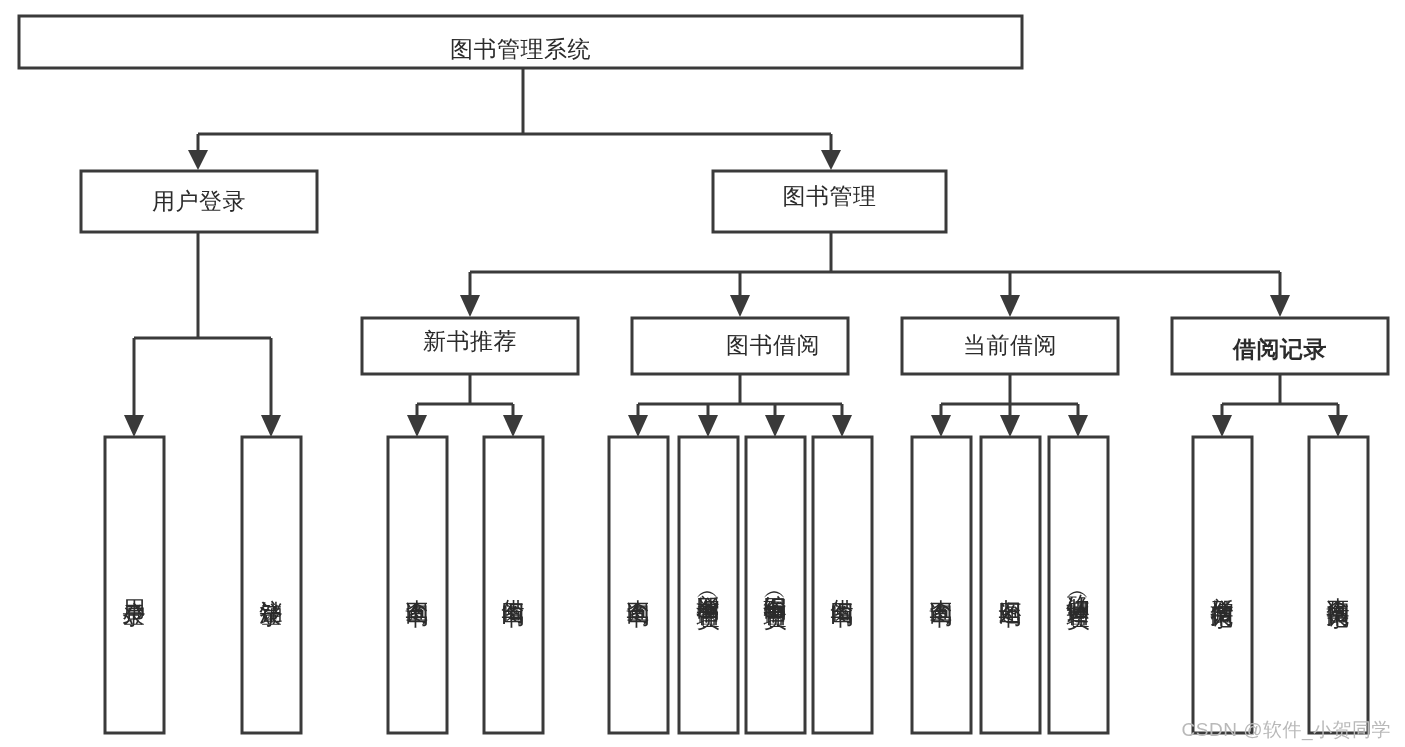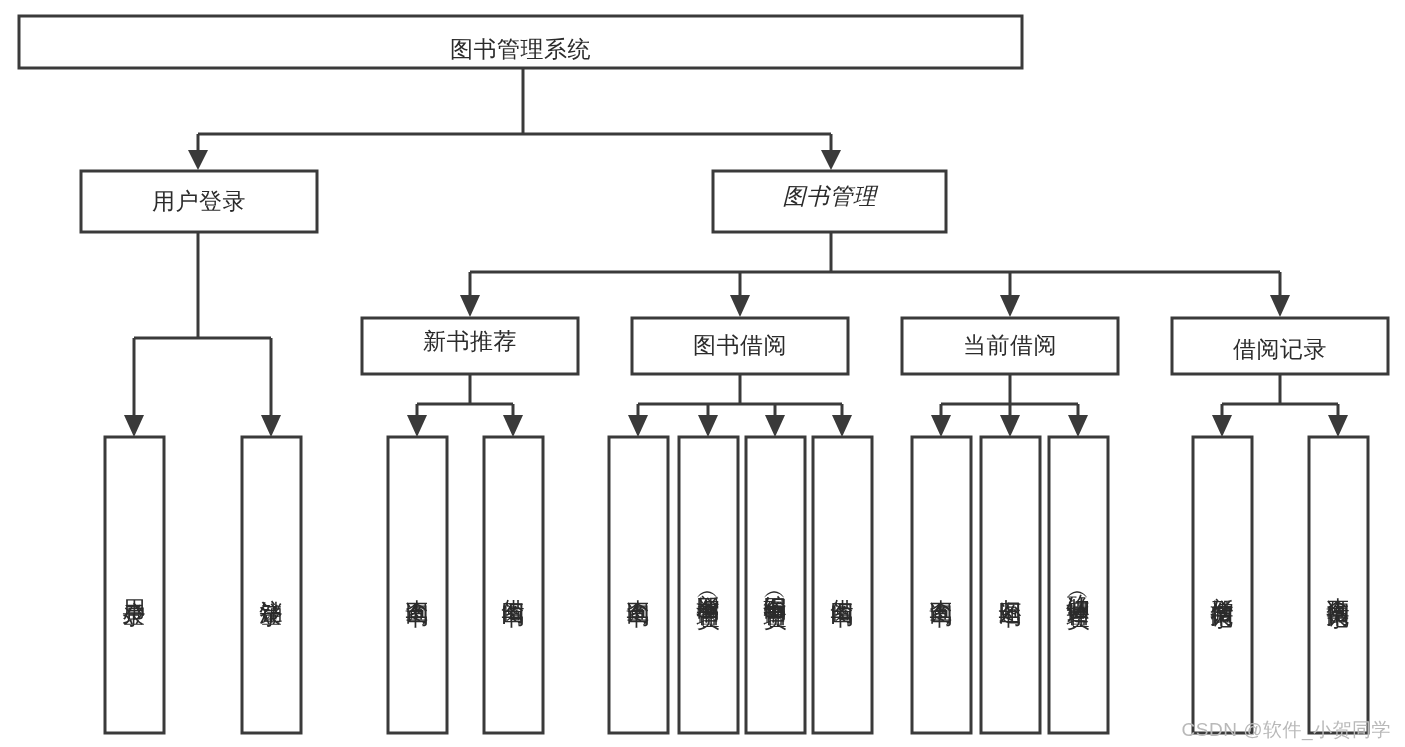--- a/index.html
+++ b/index.html
@@ -169,26 +169,26 @@
     <rect class="node-box" x="1049" y="437" width="59" height="296"></rect>
 
     <rect class="node-box" x="1193" y="437" width="59" height="296"></rect>
     <rect class="node-box" x="1309" y="437" width="59" height="296"></rect>
 
   </svg>
 
   <div class="node-label-h" style="left:19px; top:24px; width:1003px; height:52px;">图书管理系统</div>
 
   <div class="node-label-h" style="left:81px; top:171px; width:236px; height:61px;">用户登录</div>
-  <div class="node-label-h" style="left:713px; top:171px; width:233px; height:52px;font-style:italic;">图书管理</div>
+  <div class="node-label-h" style="left:713px; top:171px; width:233px; height:52px;">图书管理</div>
 
   <div class="node-label-h" style="left:362px; top:318px; width:216px; height:48px;">新书推荐</div>
-  <div class="node-label-h" style="left:632px; top:318px; width:216px; height:56px;">图书借阅</div>
+  <div class="node-label-h" style="left:632px; top:318px; width:216px; height:56px;padding-left:33px;">图书借阅</div>
   <div class="node-label-h" style="left:902px; top:318px; width:216px; height:56px;border-radius:13px;">当前借阅</div>
-  <div class="node-label-h" style="left:1172px; top:318px; width:216px; height:64px;">借阅记录</div>
+  <div class="node-label-h" style="left:1172px; top:318px; width:216px; height:64px;font-weight:bold;">借阅记录</div>
 
   <div class="node-label-v" style="left:105px; top:437px; width:59px; height:296px;">用户登录</div>
   <div class="node-label-v" style="left:242px; top:437px; width:59px; height:296px;">注销登录</div>
 
   <div class="node-label-v" style="left:388px; top:437px; width:59px; height:296px;">查询图书</div>
   <div class="node-label-v" style="left:484px; top:437px; width:59px; height:296px;">借阅图书</div>
 
   <div class="node-label-v" style="left:609px; top:437px; width:59px; height:296px;">查询图书</div>
   <div class="node-label-v" style="left:679px; top:437px; width:59px; height:296px;">新增图书（管理员）</div>
   <div class="node-label-v" style="left:746px; top:437px; width:59px; height:296px;">编辑图书（管理员）</div>

